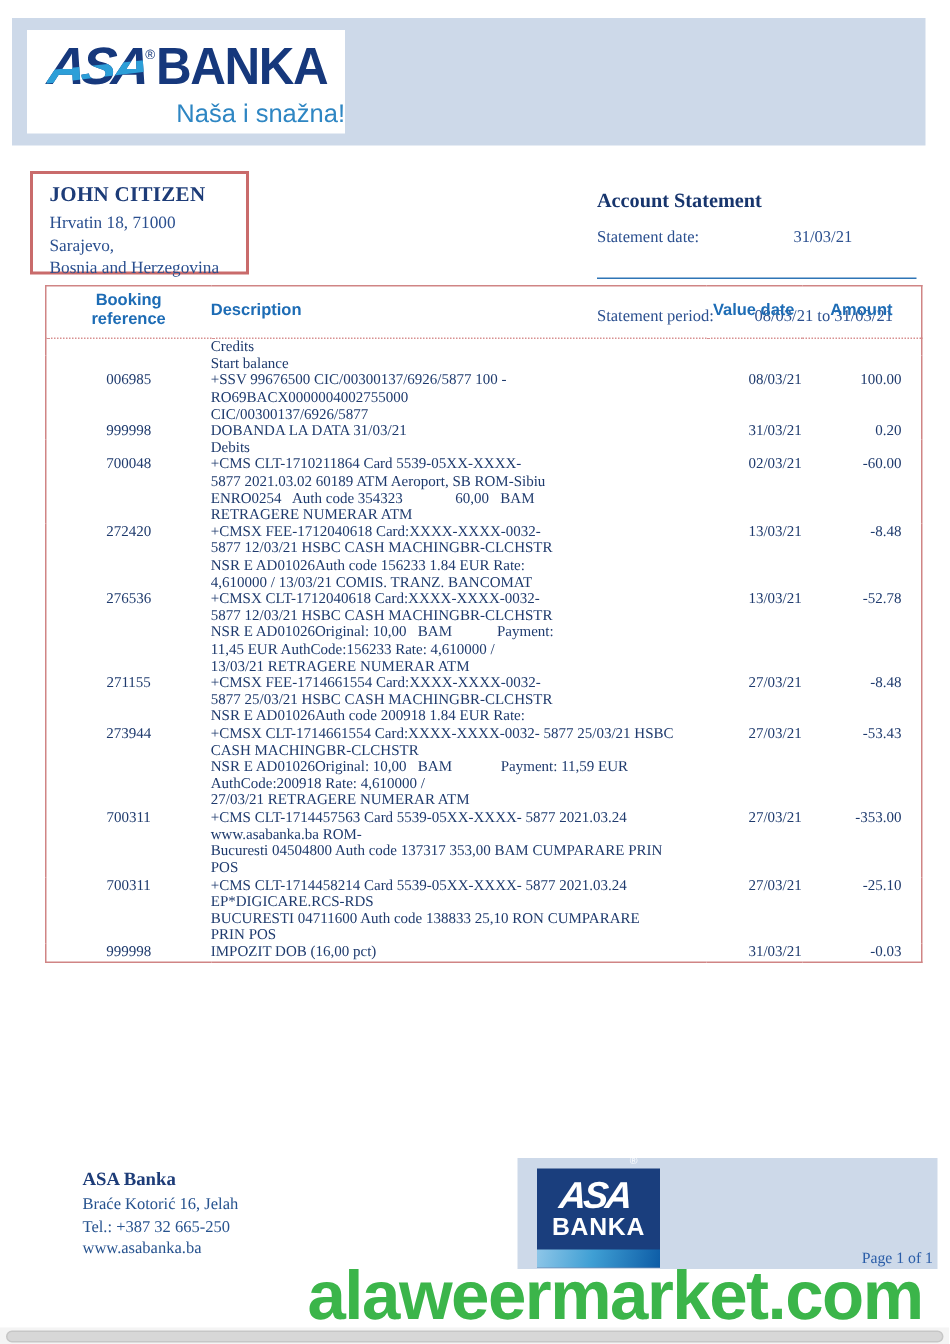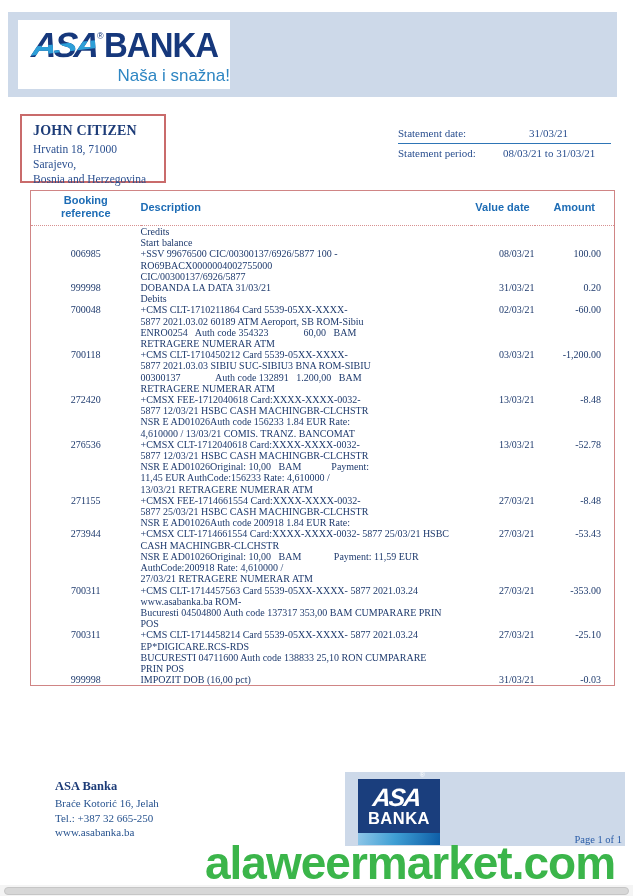--- a/index.html
+++ b/index.html
@@ -23,21 +23,21 @@
   
   .customer-box{position:absolute;left:20px;top:114px;width:146px;height:69px;border:2px solid #c96b6b;
             box-sizing:border-box;padding:7px 6px 0 11px;}
   .customer-name{font-size:14px;font-weight:bold;color:#1d3c78;letter-spacing:.2px;margin-bottom:3px;}
   .customer-line{font-size:11.5px;line-height:15px;color:#2a4f8f;}
 
   
   .statement-block{position:absolute;left:398px;top:126px;width:213px;color:#24457e;}
   .statement-title{font-size:13.5px;font-weight:bold;color:#17356d;margin-bottom:9px;}
   .stmt-row{font-size:11px;line-height:14px;display:flex;color:#2a4f8f;}
-  .stmt-row.first{border-bottom:1.5px solid #2e75b6;padding-bottom:3px;margin-bottom:2px;}
+  .stmt-row.first{border-bottom:1.5px solid #2e75b6;padding-bottom:20px;margin-bottom:18px;}
   .stmt-label.date{width:131px;flex:none;}
   .stmt-label.period{width:105px;flex:none;}
 
   
   .tx-table{position:absolute;left:30px;top:190px;width:584px;border-collapse:collapse;
             color:#1e3a6d;border:1.5px solid #d08585;table-layout:fixed;}
   .tx-table th{font-family:"Liberation Sans",sans-serif;font-size:11px;line-height:13px;color:#1d6cb5;
             font-weight:bold;padding:3px 0 5px;border-bottom:1px dotted #d79090;vertical-align:middle;}
   th.h-ref span{display:inline-block;width:62px;}
   th.h-desc{text-align:left;}
@@ -85,20 +85,21 @@
     </div>
   </div>
 
   <div class="customer-box">
     <div class="customer-name">JOHN CITIZEN</div>
     <div class="customer-line">Hrvatin 18, 71000 Sarajevo,</div>
     <div class="customer-line">Bosnia and Herzegovina</div>
   </div>
 
   <div class="statement-block">
+    <div class="statement-title">Account Statement</div>
     <div class="stmt-row first">
       <span class="stmt-label date">Statement date:</span>
       <span class="stmt-value">31/03/21</span>
     </div>
     <div class="stmt-row">
       <span class="stmt-label period">Statement period:</span>
       <span class="stmt-value">08/03/21 to 31/03/21</span>
     </div>
   </div>
 
@@ -154,29 +155,20 @@
         <tr>
           <td class="ref">700048</td>
           <td class="desc">+CMS CLT-1710211864 Card 5539-05XX-XXXX-
 5877 2021.03.02 60189 ATM Aeroport, SB ROM-Sibiu
 ENRO0254   Auth code 354323              60,00   BAM
 RETRAGERE NUMERAR ATM</td>
           <td class="date">02/03/21</td>
           <td class="amt">-60.00</td>
         </tr>
         <tr>
-          <td class="ref">700118</td>
-          <td class="desc">+CMS CLT-1710450212 Card 5539-05XX-XXXX-
-5877 2021.03.03 SIBIU SUC-SIBIU3 BNA ROM-SIBIU
-00300137              Auth code 132891   1.200,00   BAM
-RETRAGERE NUMERAR ATM</td>
-          <td class="date">03/03/21</td>
-          <td class="amt">-1,200.00</td>
-        </tr>
-        <tr>
           <td class="ref">272420</td>
           <td class="desc">+CMSX FEE-1712040618 Card:XXXX-XXXX-0032-
 5877 12/03/21 HSBC CASH MACHINGBR-CLCHSTR
 NSR E AD01026Auth code 156233 1.84 EUR Rate:
 4,610000 / 13/03/21 COMIS. TRANZ. BANCOMAT</td>
           <td class="date">13/03/21</td>
           <td class="amt">-8.48</td>
         </tr>
         <tr>
           <td class="ref">276536</td>

